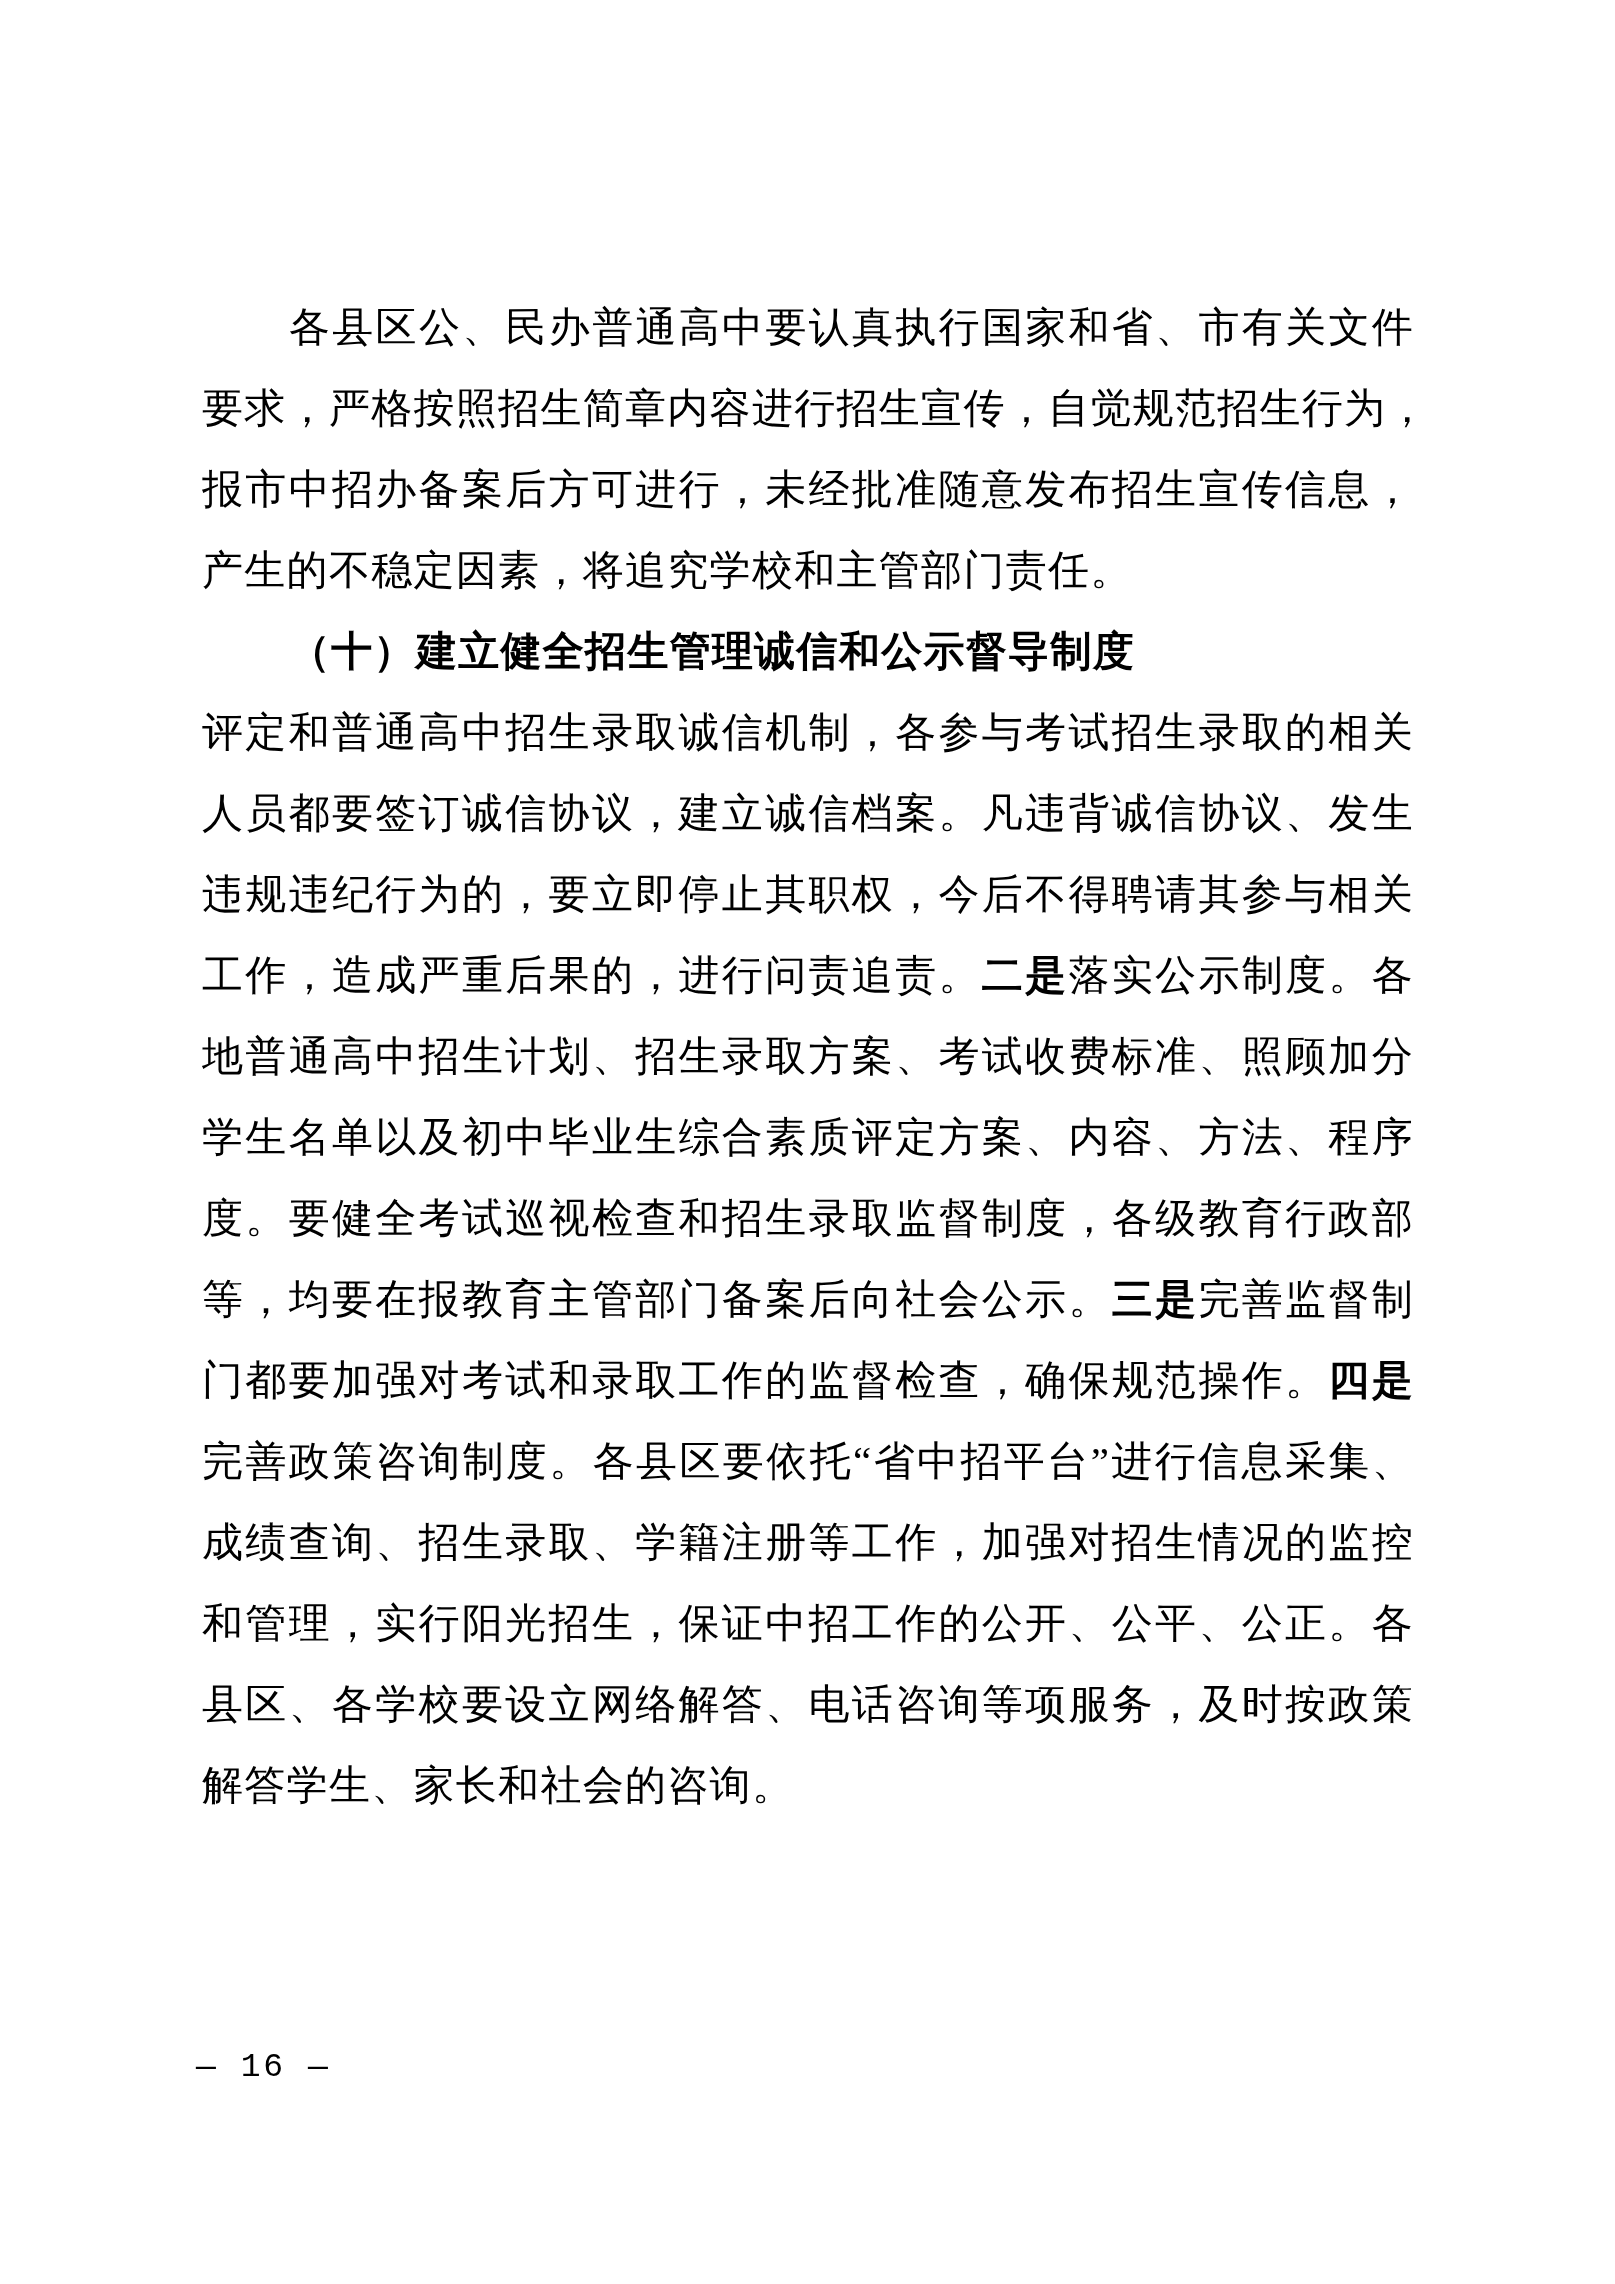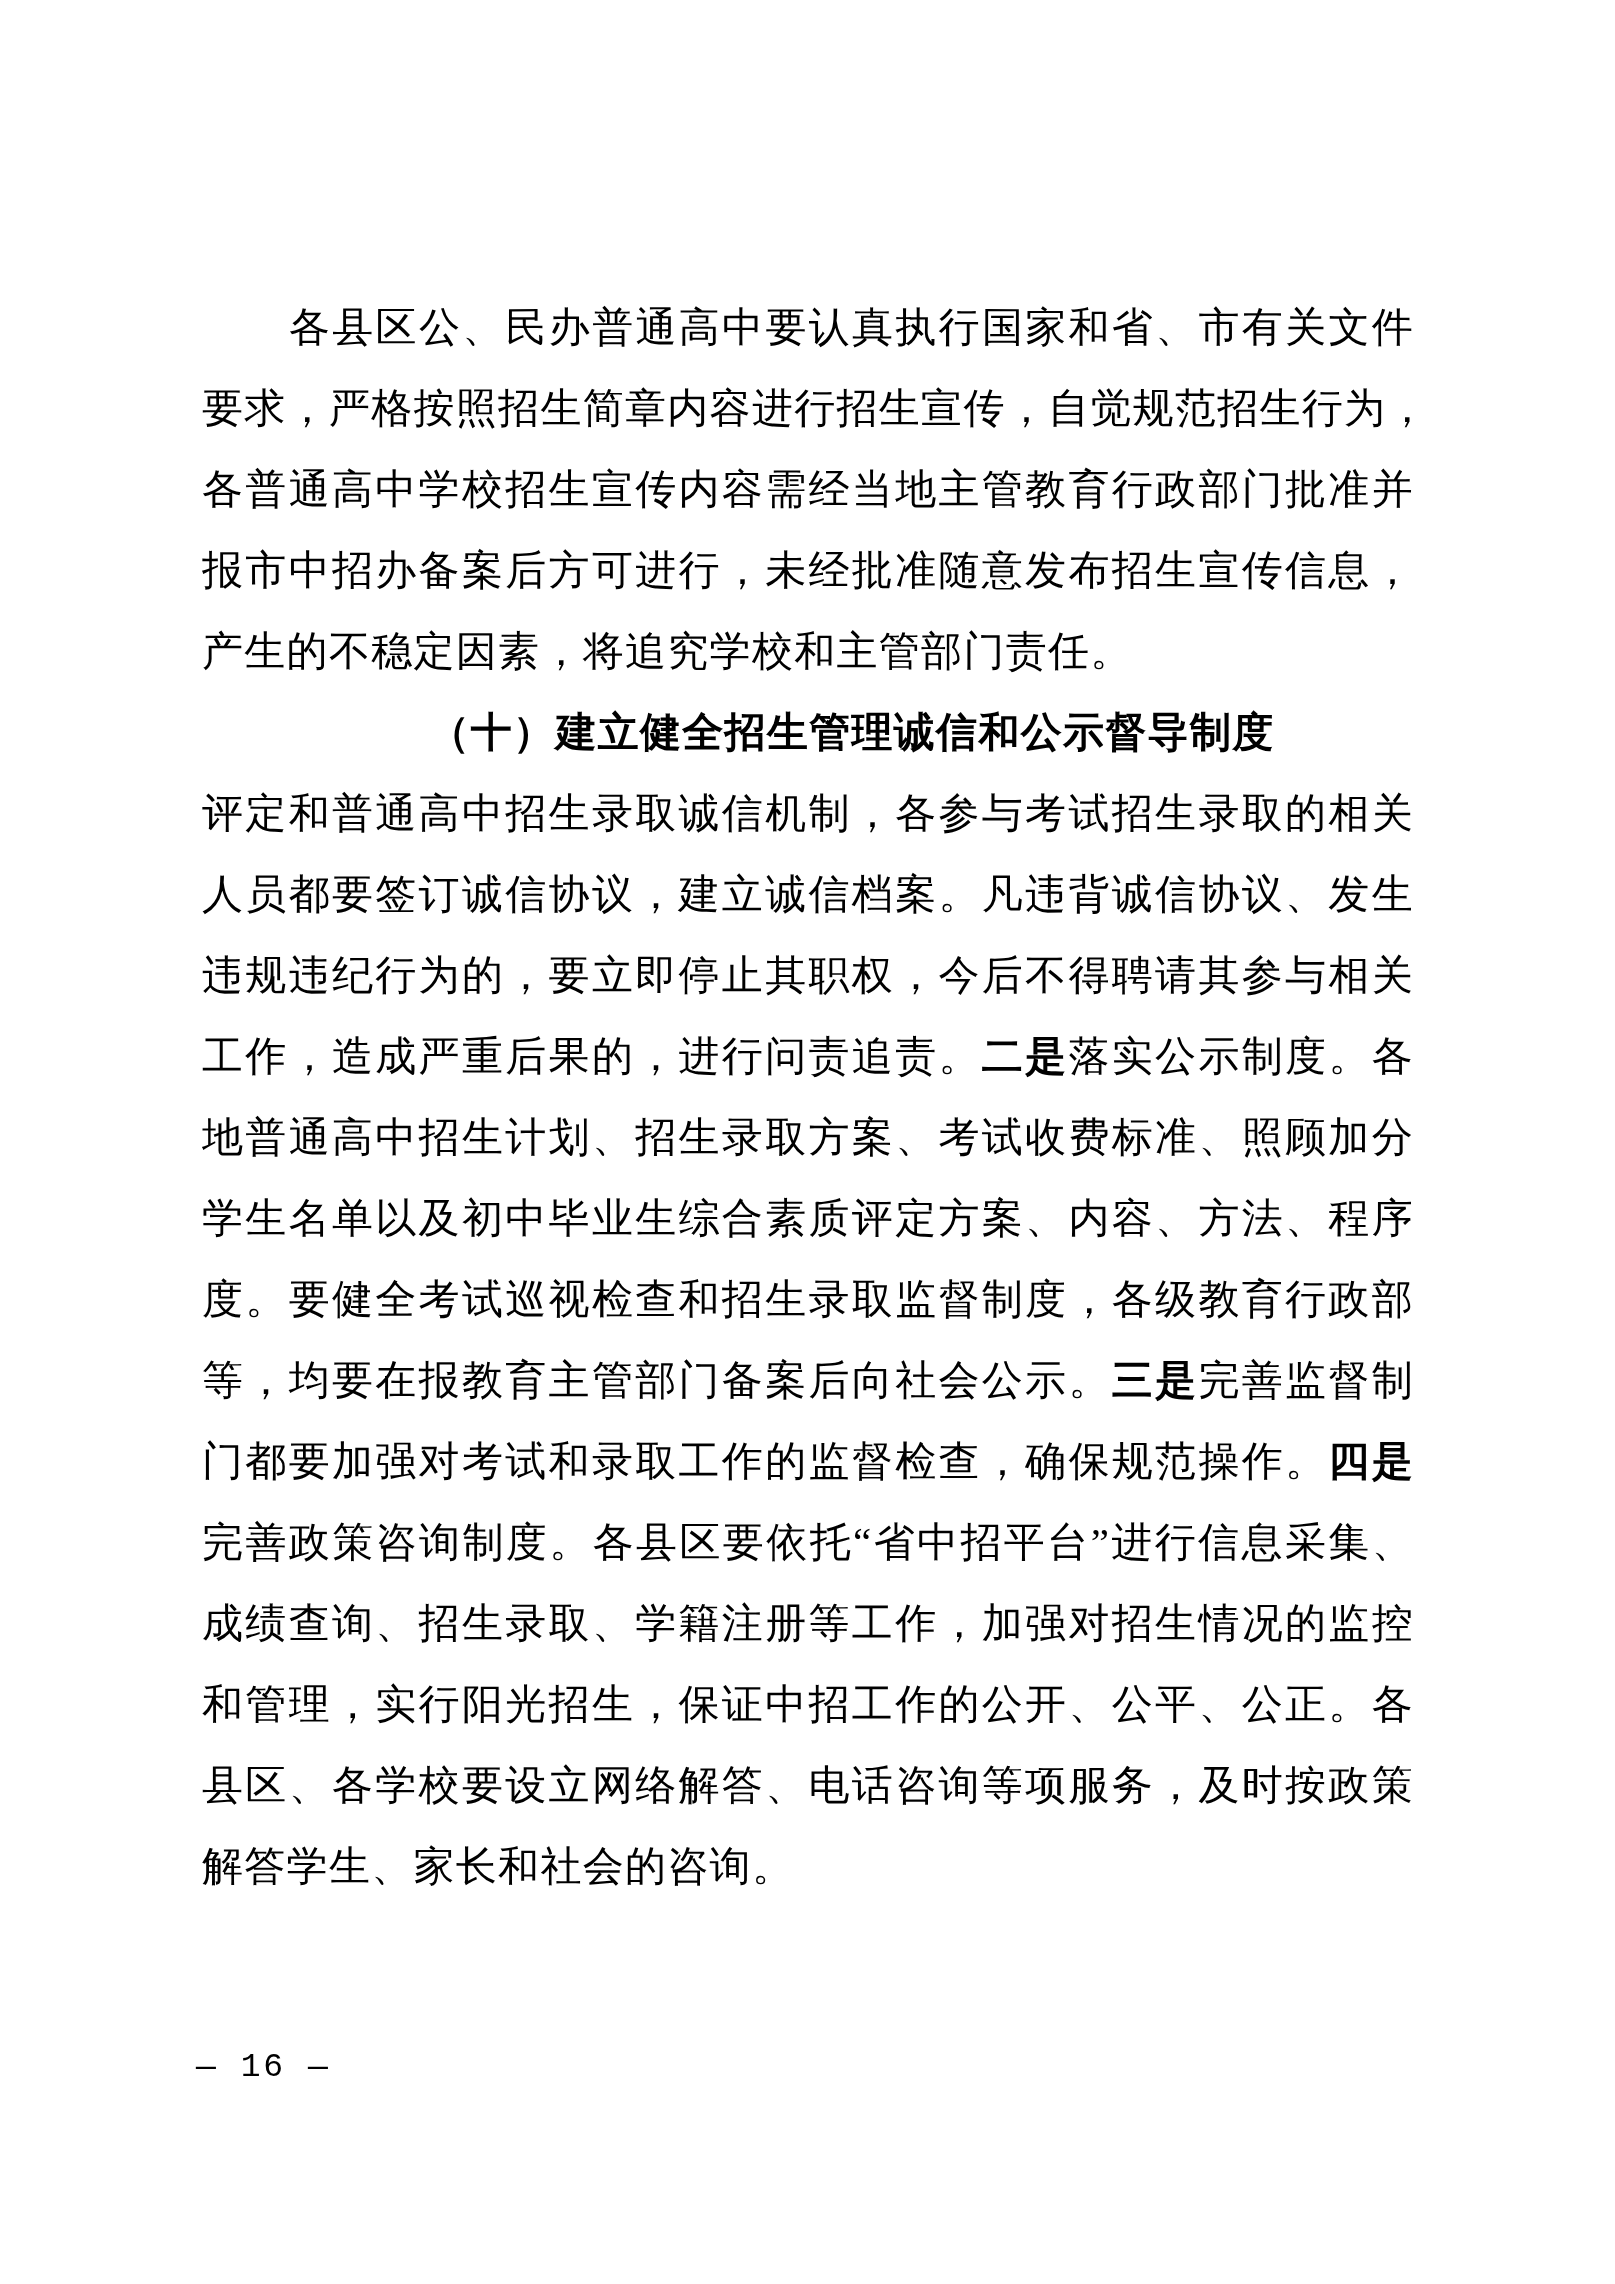--- a/index.html
+++ b/index.html
@@ -32,21 +32,20 @@
   }
   .line.justify {
     text-align: justify;
     text-align-last: justify;
   }
   .line.indent {
     text-indent: 87px;
   }
   .line.heading {
     font-weight: bold;
-    text-align: center;
   }
   .seg-bold {
     font-weight: bold;
   }
   .page-number {
     position: absolute;
     left: 196px;
     top: 2044px;
     height: 47px;
     line-height: 47px;
@@ -56,21 +55,20 @@
     font-family: Liberation Mono, monospace;
   }
 </style>
 </head>
 <body>
 
 <div class="page">
   <div class="content">
       <div class="line indent justify"><span class="seg">各县区公、民办普通高中要认真执行国家和省、市有关文件</span></div>
       <div class="line justify"><span class="seg">要求，严格按照招生简章内容进行招生宣传，自觉规范招生行为，</span></div>
-      <div class="line justify"><span class="seg">各普通高中学校招生宣传内容需经当地主管教育行政部门批准并</span></div>
       <div class="line justify"><span class="seg">报市中招办备案后方可进行，未经批准随意发布招生宣传信息，</span></div>
       <div class="line"><span class="seg">产生的不稳定因素，将追究学校和主管部门责任。</span></div>
       <div class="line indent heading"><span class="seg-bold">（十）建立健全招生管理诚信和公示督导制度</span></div>
       <div class="line justify"><span class="seg">评定和普通高中招生录取诚信机制，各参与考试招生录取的相关</span></div>
       <div class="line justify"><span class="seg">人员都要签订诚信协议，建立诚信档案。凡违背诚信协议、发生</span></div>
       <div class="line justify"><span class="seg">违规违纪行为的，要立即停止其职权，今后不得聘请其参与相关</span></div>
       <div class="line justify"><span class="seg">工作，造成严重后果的，进行问责追责。</span><span class="seg-bold">二是</span><span class="seg">落实公示制度。各</span></div>
       <div class="line justify"><span class="seg">地普通高中招生计划、招生录取方案、考试收费标准、照顾加分</span></div>
       <div class="line justify"><span class="seg">学生名单以及初中毕业生综合素质评定方案、内容、方法、程序</span></div>
       <div class="line justify"><span class="seg">度。要健全考试巡视检查和招生录取监督制度，各级教育行政部</span></div>

